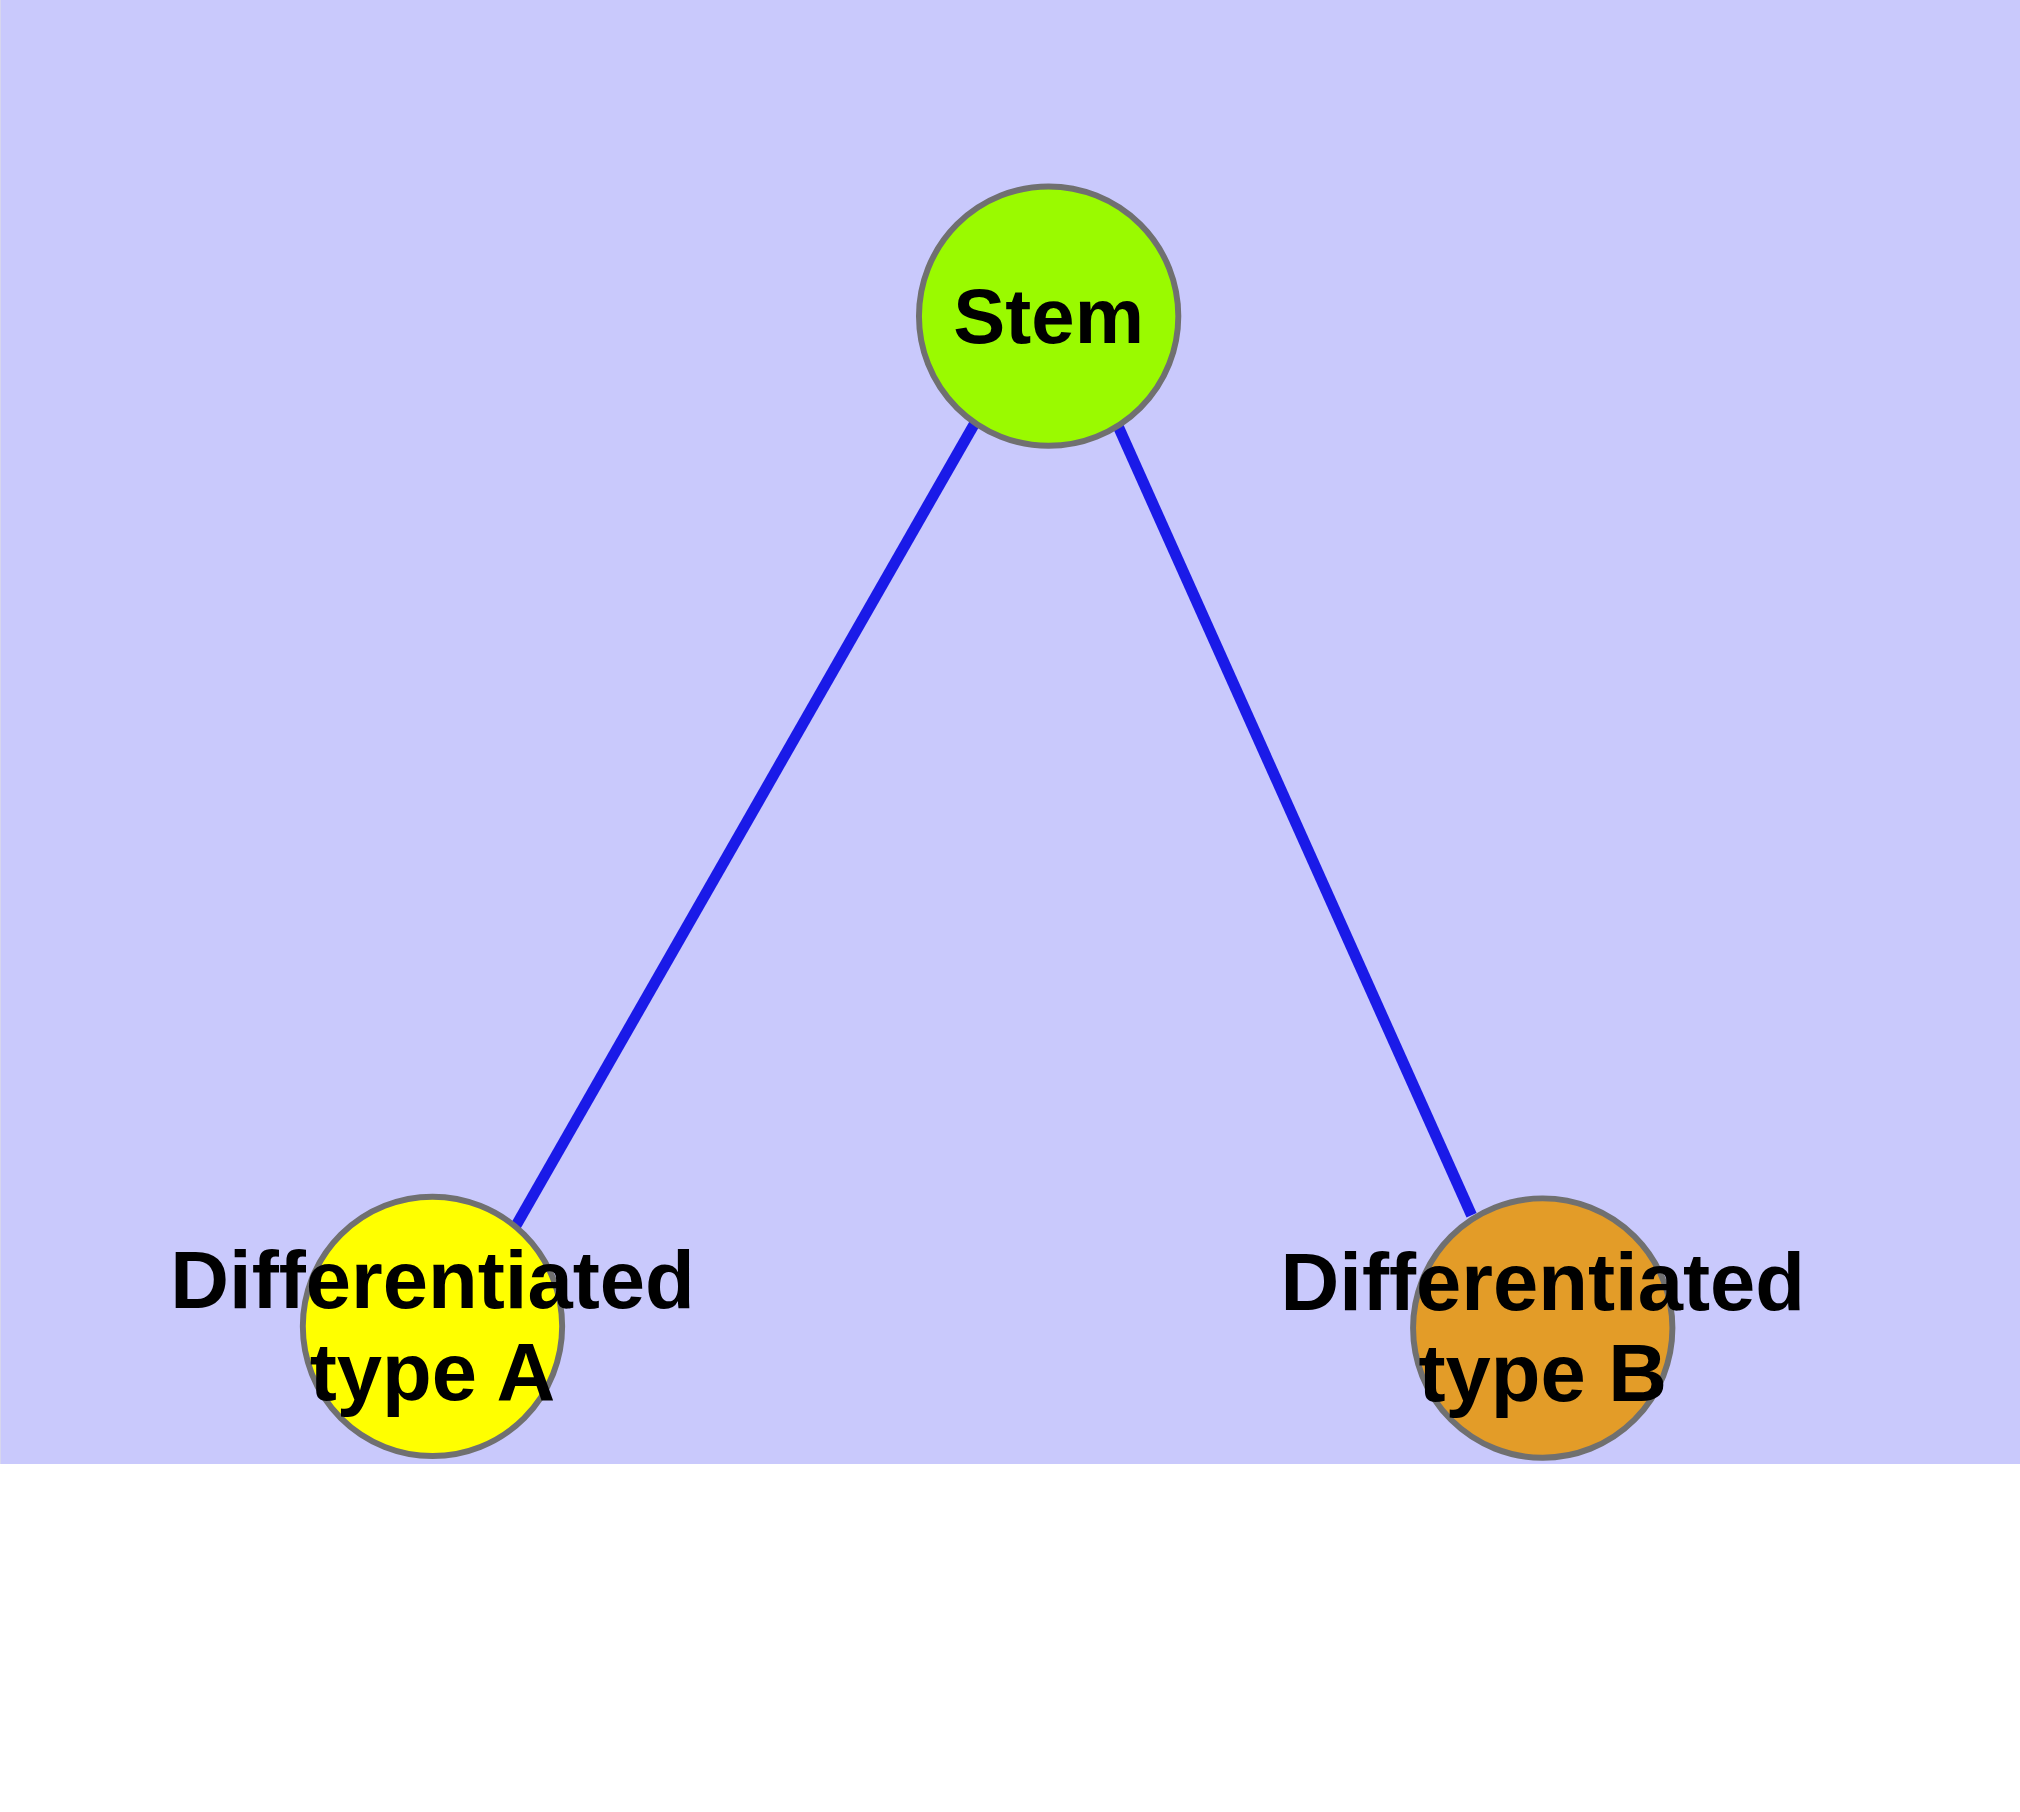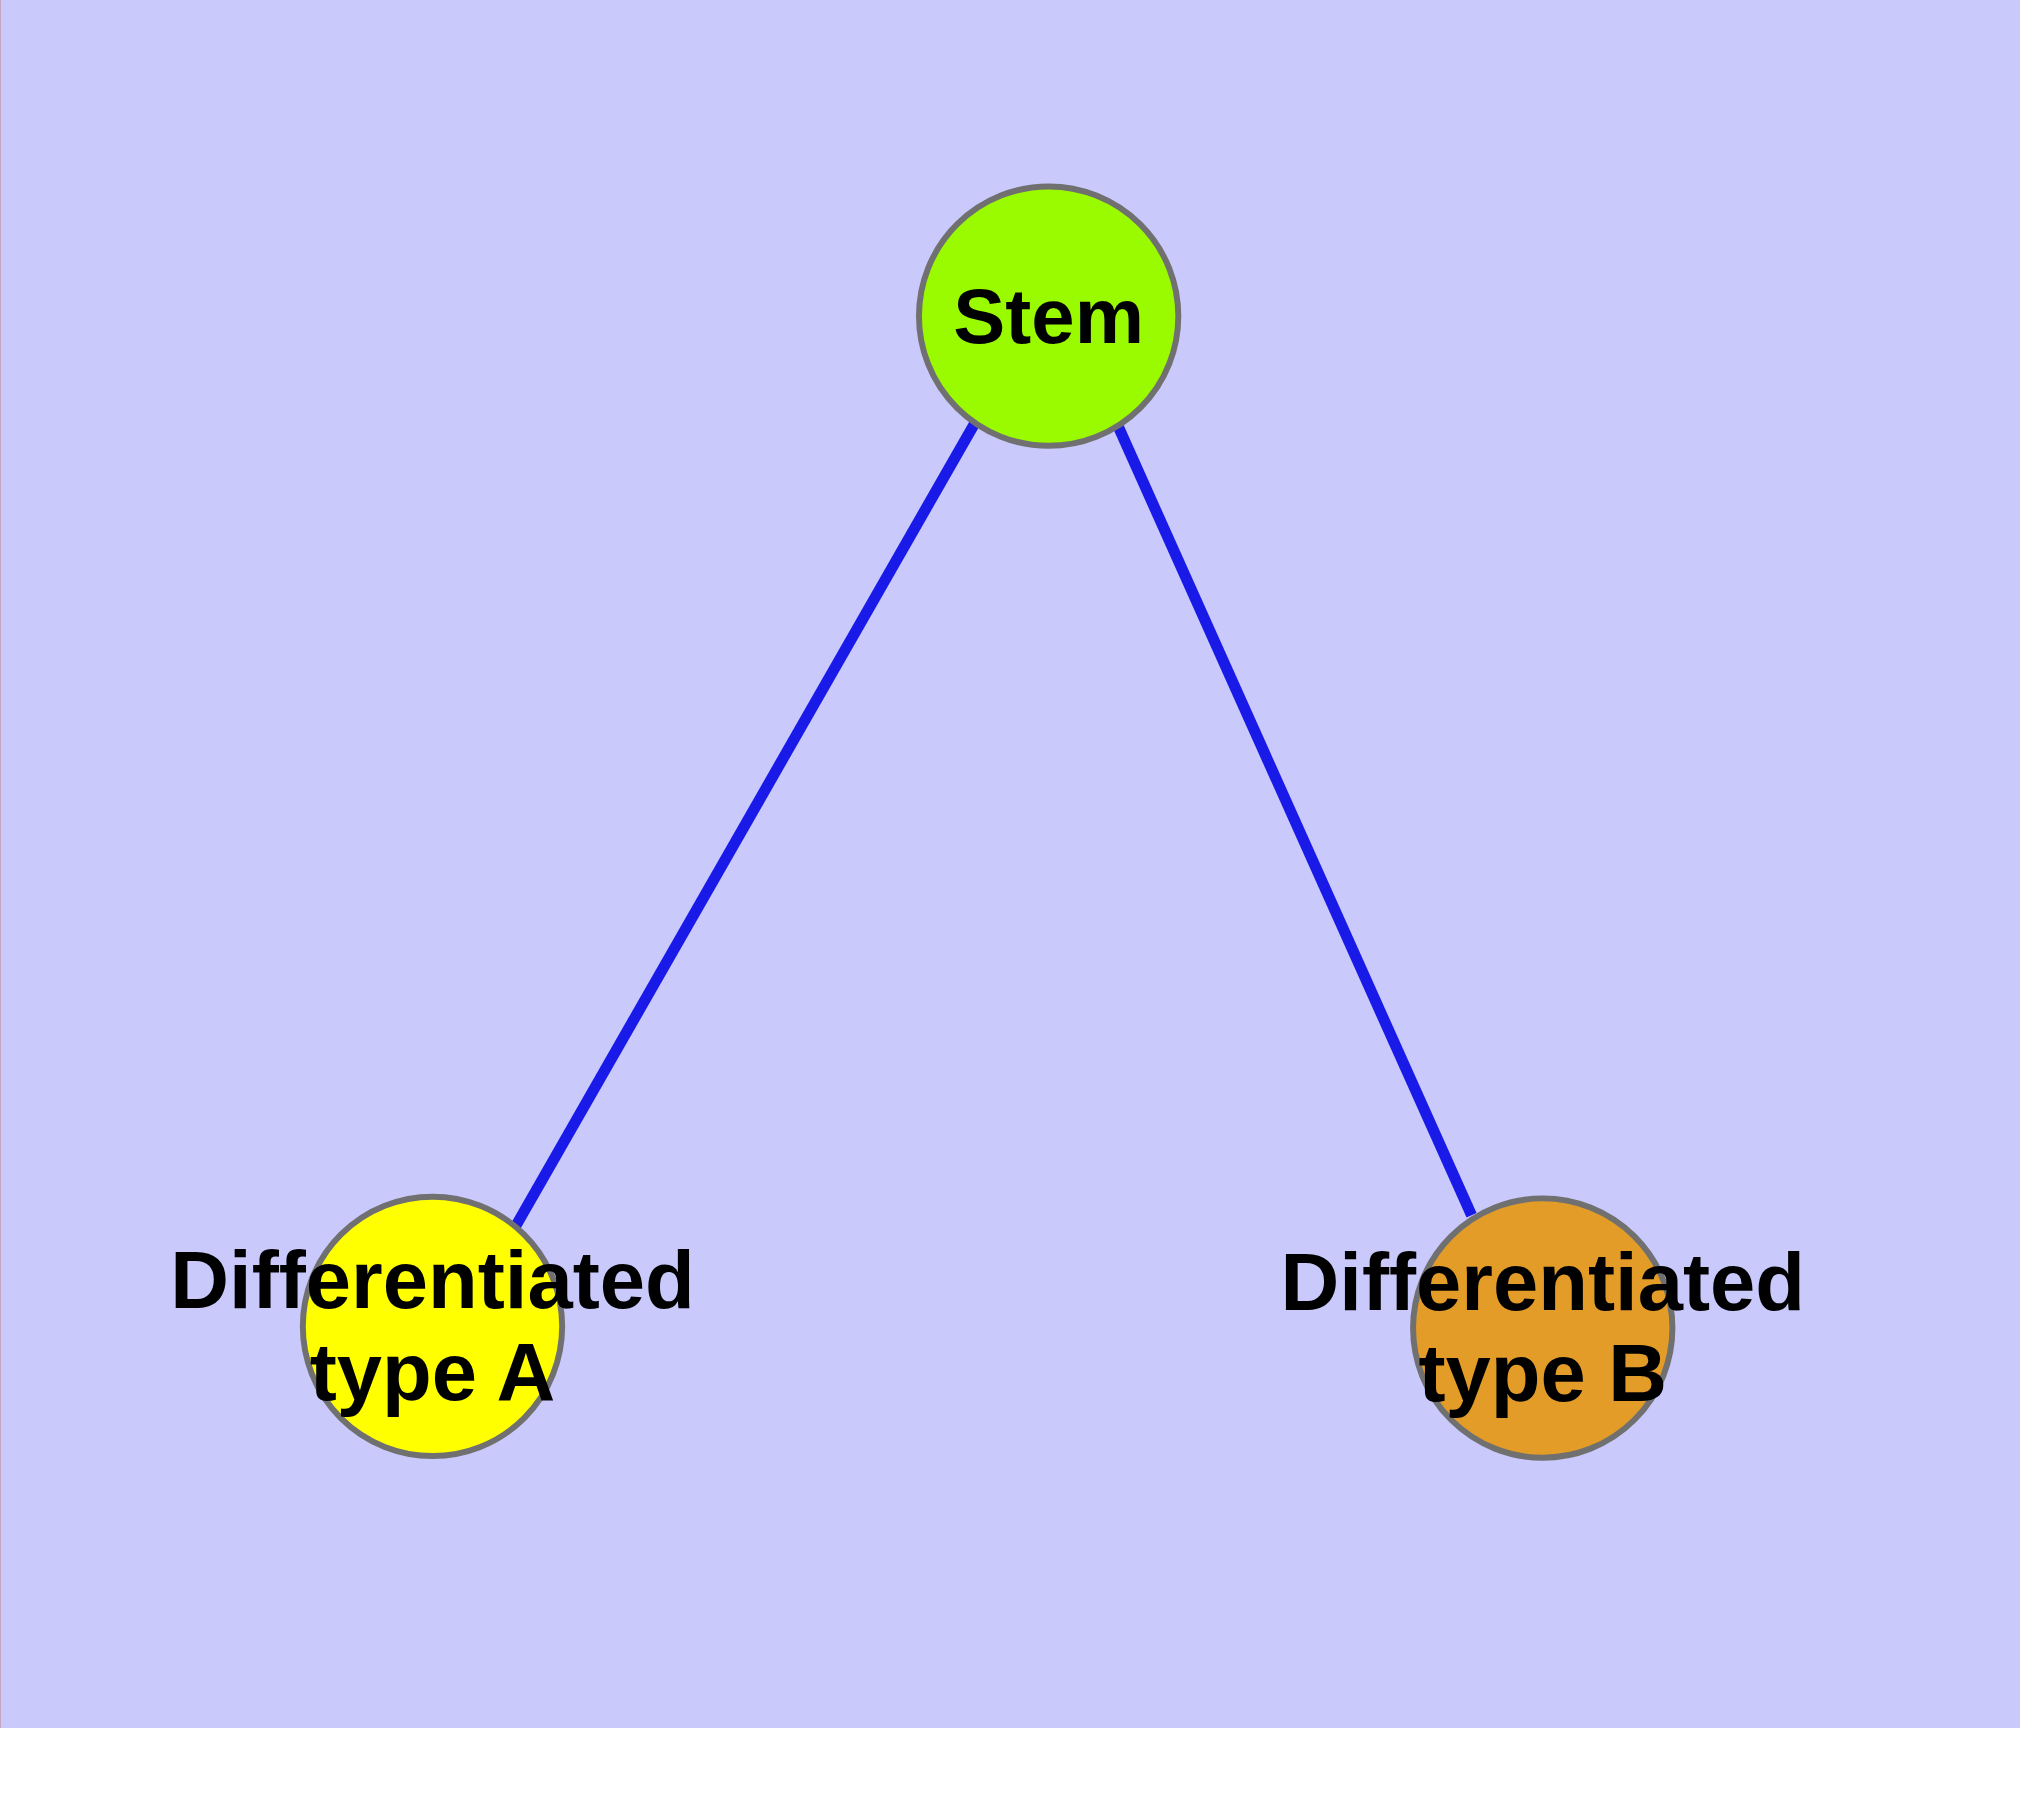--- a/index.html
+++ b/index.html
@@ -37,21 +37,21 @@
   .node-label-leaf {
     font-size: 96px;
   }
   .edge-line {
     stroke-linecap: butt;
   }
 </style>
 </head>
 <body>
 
-<div id="canvas-root" style="width: 2021px; height: 1728px; background: #c2410c; text-align: center;">
+<div id="canvas-root" style="width: 2021px; height: 1464px; background: #fef9c3; text-align: center;">
   <svg id="graph-svg" viewBox="0 0 2384 2138" xmlns="http://www.w3.org/2000/svg" style="width: 2021px; height: 1812px;">
 
     <rect id="bg-rect" x="0" y="0" width="2384" height="2138" fill="#c9c9fc"></rect>
 
     <g id="edges-layer">
       <line class="edge-line" id="edge-0" x1="1150" y1="499" x2="608" y2="1447" stroke="#1a1ae8" stroke-width="13"></line>
       <line class="edge-line" id="edge-1" x1="1319" y1="503" x2="1736" y2="1434" stroke="#1a1ae8" stroke-width="13"></line>
     </g>
 
     <g id="nodes-layer">

